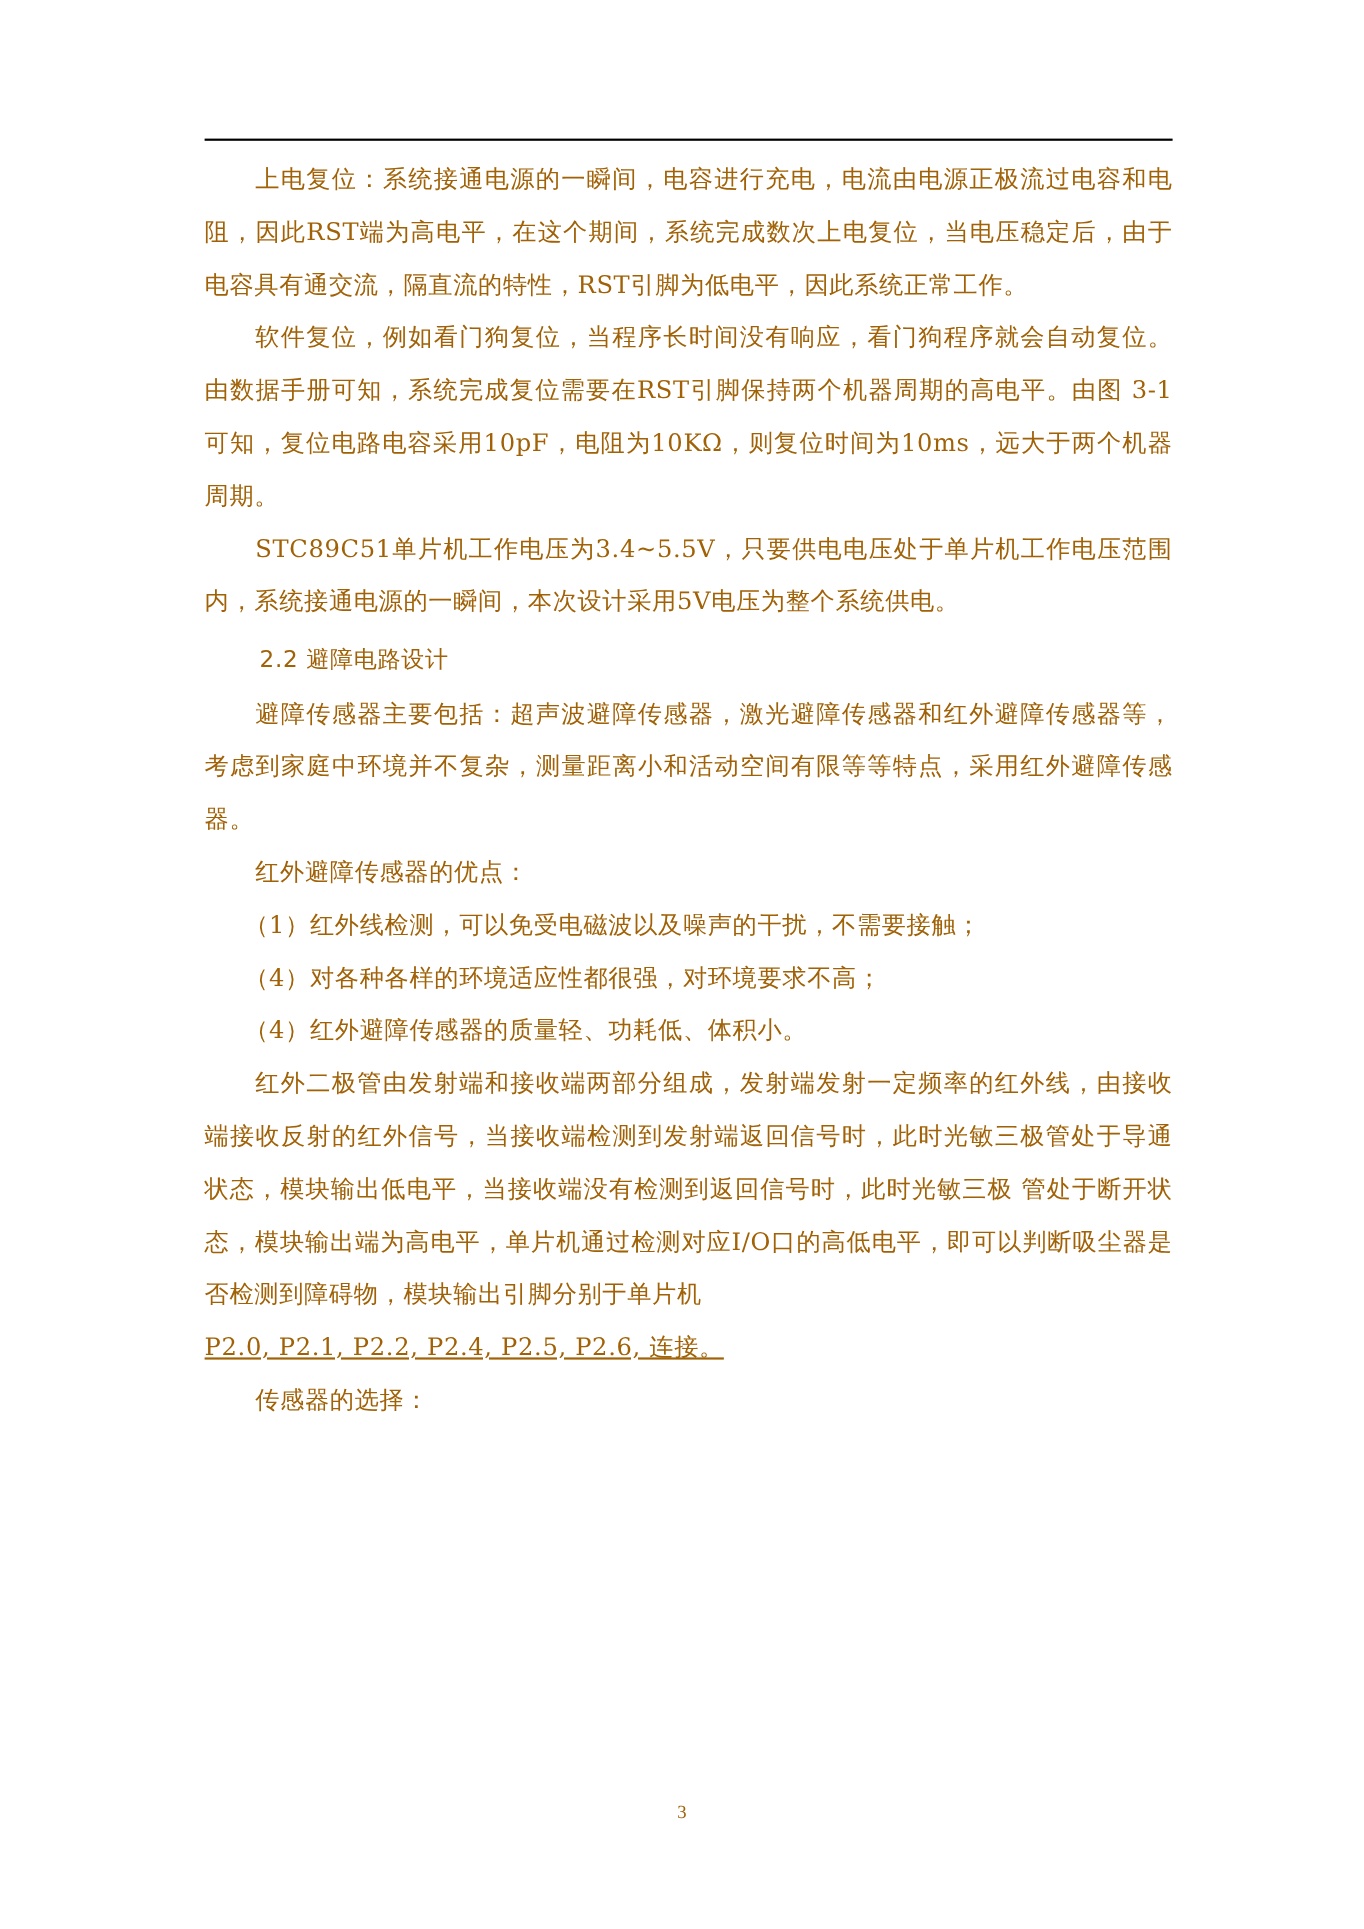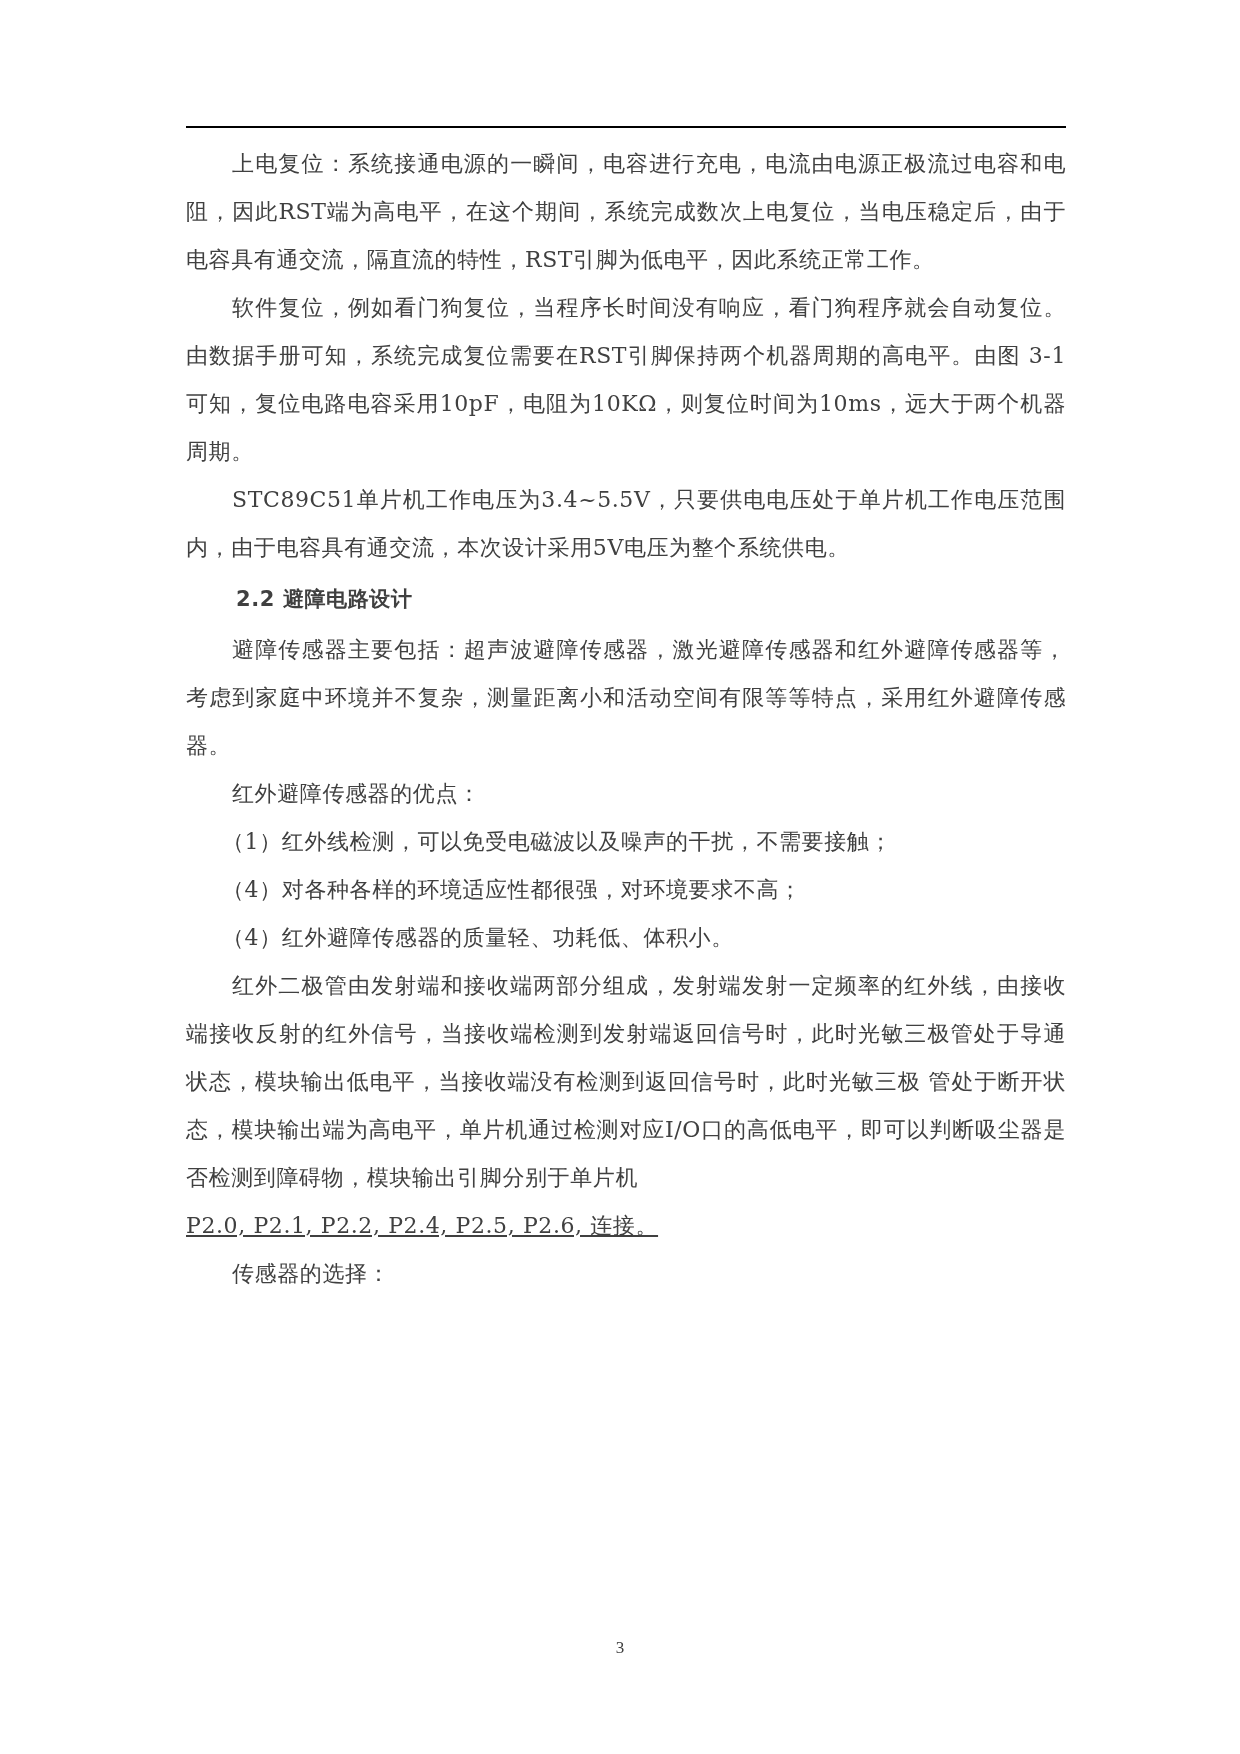--- a/index.html
+++ b/index.html
@@ -1,54 +1,54 @@
 <!DOCTYPE html>
 <html><head>
   <meta charset="utf-8">
   <style>
     html, body { margin: 0; padding: 0; background: #ffffff; }
     body { width: 1240px; height: 1754px; position: relative; overflow: hidden; }
     .page {
       position: absolute; left: 0; top: 0; width: 1047px; height: 1754px;
-      background: #ffffff; color: #404040;
+      background: #ffffff; color: #a16207;
       font-family: "DejaVu Serif", "Liberation Serif", serif;
     }
     .header-rule {
       position: absolute; left: 186px; top: 126px; width: 880px; height: 0;
       border-top: 2px solid #000000;
     }
     .body-text {
       position: absolute; left: 186px; top: 140px; width: 880px;
       font-size: 22px; line-height: 48px; letter-spacing: 0.6px;
       text-align: justify;
     }
     .p { margin: 0; text-indent: 46px; }
     .p.noindent { text-indent: 0; text-decoration: underline; }
     .p.list { text-indent: 36px; }
     .heading {
-      margin: 0; padding-left: 50px; font-weight: bold;
+      margin: 0; padding-left: 50px; font-weight: normal;
       font-family: "DejaVu Sans", "Liberation Sans", sans-serif;
       font-size: 21px; line-height: 54px;
     }
     .page-number {
       position: absolute; left: 0; width: 1240px; top: 1638px;
       text-align: center; font-size: 17px;
       font-family: "Liberation Serif", serif;
     }
   </style>
 </head>
 <body>
 
 <div class="page">
   <div class="header-rule"></div>
 
   <div class="body-text">
     <p class="p">上电复位：系统接通电源的一瞬间，电容进行充电，电流由电源正极流过电容和电阻，因此RST端为高电平，在这个期间，系统完成数次上电复位，当电压稳定后，由于电容具有通交流，隔直流的特性，RST引脚为低电平，因此系统正常工作。</p>
     <p class="p">软件复位，例如看门狗复位，当程序长时间没有响应，看门狗程序就会自动复位。由数据手册可知，系统完成复位需要在RST引脚保持两个机器周期的高电平。由图 3-1 可知，复位电路电容采用10pF，电阻为10KΩ，则复位时间为10ms，远大于两个机器周期。</p>
-    <p class="p"> STC89C51单片机工作电压为3.4~5.5V，只要供电电压处于单片机工作电压范围内，由于电容具有通交流，本次设计采用5V电压为整个系统供电。</p>
+    <p class="p"> STC89C51单片机工作电压为3.4~5.5V，只要供电电压处于单片机工作电压范围内，系统接通电源的一瞬间，本次设计采用5V电压为整个系统供电。</p>
 
     <h2 class="heading">2.2  避障电路设计</h2>
 
     <p class="p">避障传感器主要包括：超声波避障传感器，激光避障传感器和红外避障传感器等，考虑到家庭中环境并不复杂，测量距离小和活动空间有限等等特点，采用红外避障传感器。</p>
     <p class="p">红外避障传感器的优点：</p>
     <p class="p list">（1）红外线检测，可以免受电磁波以及噪声的干扰，不需要接触；</p>
     <p class="p list">（4）对各种各样的环境适应性都很强，对环境要求不高；</p>
     <p class="p list">（4）红外避障传感器的质量轻、功耗低、体积小。</p>
     <p class="p">红外二极管由发射端和接收端两部分组成，发射端发射一定频率的红外线，由接收端接收反射的红外信号，当接收端检测到发射端返回信号时，此时光敏三极管处于导通状态，模块输出低电平，当接收端没有检测到返回信号时，此时光敏三极  管处于断开状态，模块输出端为高电平，单片机通过检测对应I/O口的高低电平，即可以判断吸尘器是否检测到障碍物，模块输出引脚分别于单片机</p>
     <p class="p noindent">P2.0, P2.1, P2.2, P2.4, P2.5, P2.6, 连接。</p>

